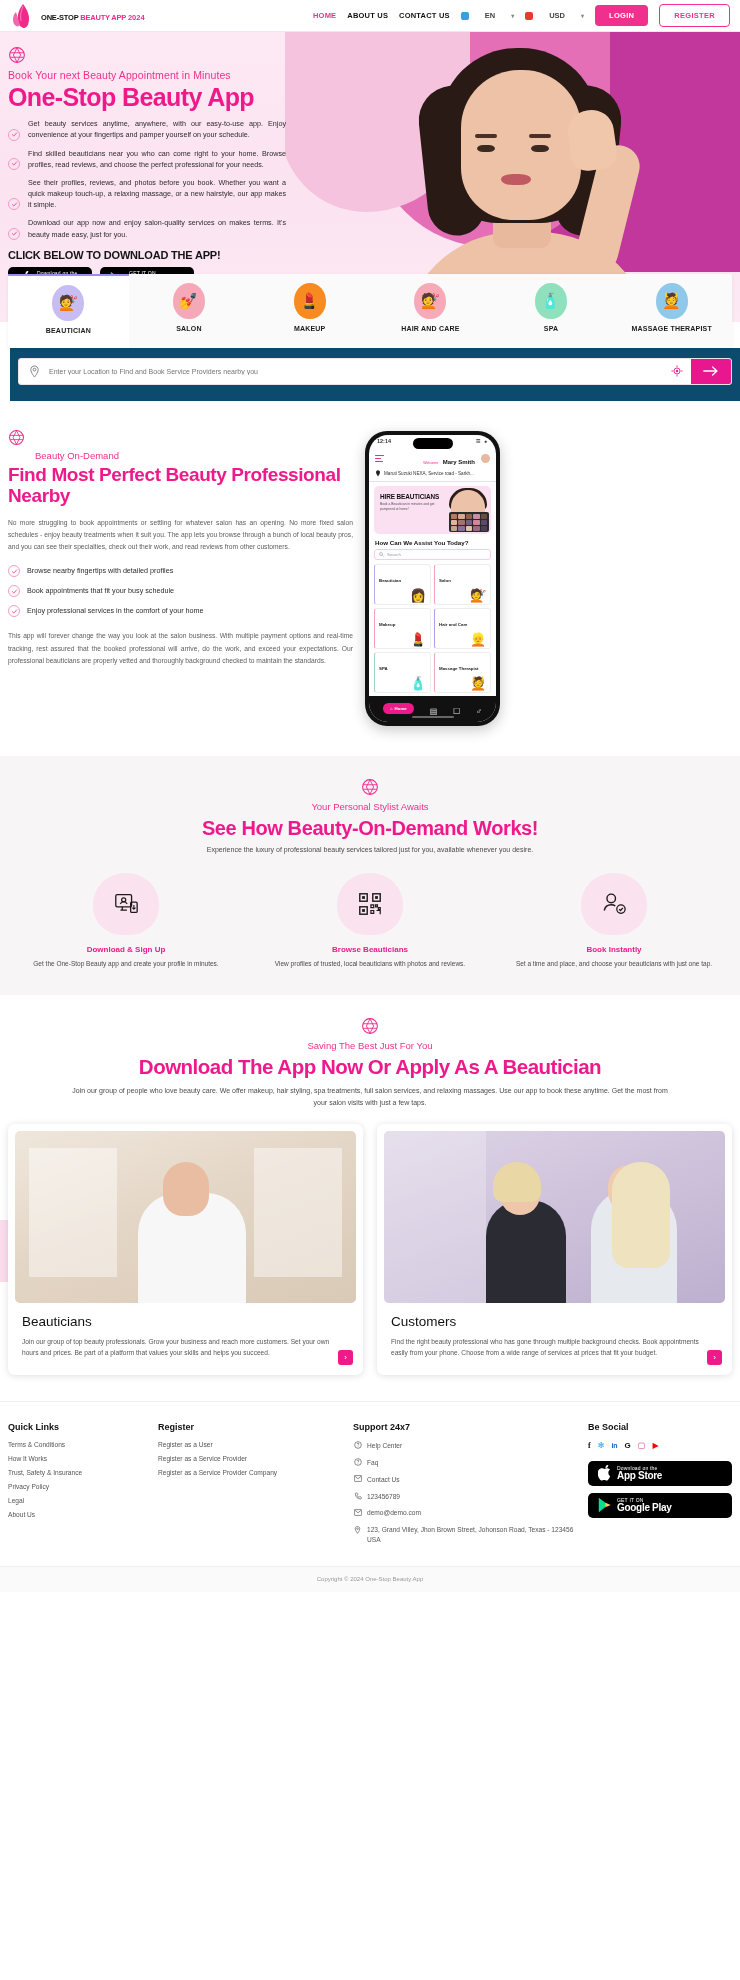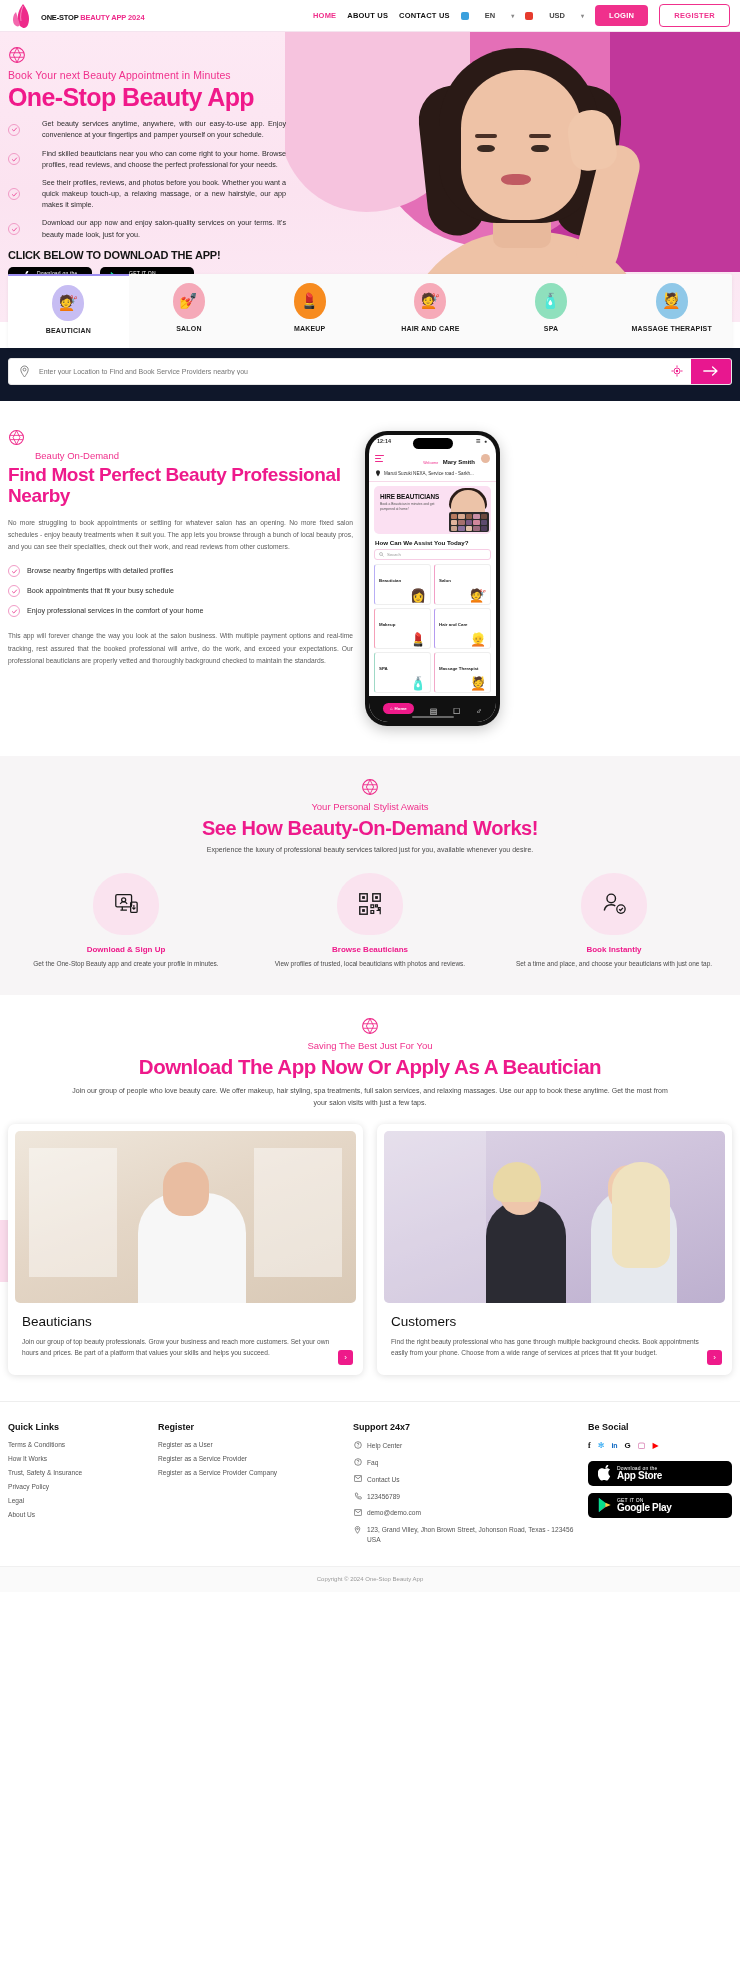--- a/index.html
+++ b/index.html
@@ -91,21 +91,21 @@
   .p-lip { position:absolute; left:158px; top:126px; width:30px; height:11px; background:#c05a62; border-radius:15px/7px; }
 
   .hero-content { position:relative; z-index:5; padding:14px 14px 0 8px; width:300px; }
   .hero-badge { width:18px; height:18px; margin-bottom:5px; }
   .hero-kicker { font-size:10.5px; color:#f0308c; font-weight:500; margin-bottom:3px; letter-spacing:.1px; }
   .hero-title {
     font-size:25px; font-weight:800; color:#f0198a; letter-spacing:-0.6px;
     margin-bottom:8px; line-height:1.05;
   }
   .hero-list { display:flex; flex-direction:column; gap:7px; }
-  .hero-li { display:flex; gap:22px; align-items:center; }
+  .hero-li { display:flex; gap:8px; align-items:flex-end; }
   .chk {
     flex:0 0 auto; width:12px; height:12px; border-radius:50%;
     border:1px solid #f19bc6; display:flex; align-items:center; justify-content:center;
     margin-top:1px;
   }
   .chk svg { width:7px; height:7px; }
   .hero-li-txt { font-size:7.2px; line-height:1.55; color:#2b2b2b; text-align:justify; }
   .hero-cta { font-size:11px; font-weight:bold; color:#141414; margin:9px 0 6px; letter-spacing:-.2px; }
   .store-row { display:flex; gap:8px; }
   .store-btn {
@@ -127,21 +127,21 @@
     border-bottom:2px solid transparent;
   }
   .cat.active { background:#fff; border-top:2px solid #9b8cf0; }
   .cat-ico {
     width:32px; height:36px; margin:0 auto 6px; border-radius:50% 50% 48% 48%;
     display:flex; align-items:center; justify-content:center; font-size:15px;
   }
   .cat-label { font-size:7px; font-weight:bold; color:#1a1a1a; letter-spacing:.2px; line-height:1.25; }
 
   
-  .search-wrap { padding:10px 8px 16px; background:#0f172a; }
+  .search-wrap { padding:10px 8px 16px; background:#0c4a6e;margin-left:10px; }
   .search-box {
     display:flex; align-items:center; border:1px solid #e6e6e6; border-radius:3px;
     height:27px; overflow:hidden; background:#fff;
   }
   .search-pin { width:30px; display:flex; align-items:center; justify-content:center; }
   .search-input {
     flex:1; border:none; outline:none; font-size:7px; color:#6d6d6d;
     font-family:"Liberation Sans", sans-serif;
   }
   .search-gps { width:28px; display:flex; align-items:center; justify-content:center; cursor:pointer; }
@@ -380,21 +380,21 @@
               </svg>
             </span>
           <span class="hero-li-txt">See their profiles, reviews, and photos before you book. Whether you want a quick makeup touch-up, a relaxing massage, or a new hairstyle, our app makes it simple.</span>
         </div>
         <div class="hero-li">
           <span class="chk">
               <svg viewBox="0 0 10 10">
                 <path d="M2 5.2 L4 7.2 L8 2.8" stroke="#ee4e9c" stroke-width="1.4" fill="none" stroke-linecap="round"></path>
               </svg>
             </span>
-          <span class="hero-li-txt">Download our app now and enjoy salon-quality services on your terms. It's beauty made look, just for you.</span>
+          <span class="hero-li-txt">Download our app now and enjoy salon-quality services on makes terms. It's beauty made easy, just for you.</span>
         </div>
       </div>
       <div class="hero-cta">CLICK BELOW TO DOWNLOAD THE APP!</div>
       <div class="store-row">
         <div class="store-btn">
           <span>
             <svg viewBox="0 0 16 18" width="14" height="16">
                 <path d="M11 2.2c-.6.7-1.6 1.3-2.5 1.2-.1-1 .4-2 .9-2.6C10 .1 11 -.4 11.8-.4c.1 1-.3 2-.8 2.6zM13.9 12.6c-.4 1-.6 1.4-1.1 2.3-.7 1.2-1.7 2.7-2.9 2.7-1.1 0-1.4-.7-2.9-.7s-1.8.7-2.9.7c-1.2 0-2.1-1.3-2.8-2.5C-.7 11.7-.9 7.6 1 5.4c.9-1.1 2.2-1.7 3.4-1.7 1.3 0 2.1.7 3.1.7 1 0 1.6-.7 3.1-.7 1.1 0 2.3.6 3.1 1.7-2.7 1.5-2.3 5.4.2 7.2z" fill="#fff"></path>
               </svg>
           </span>

